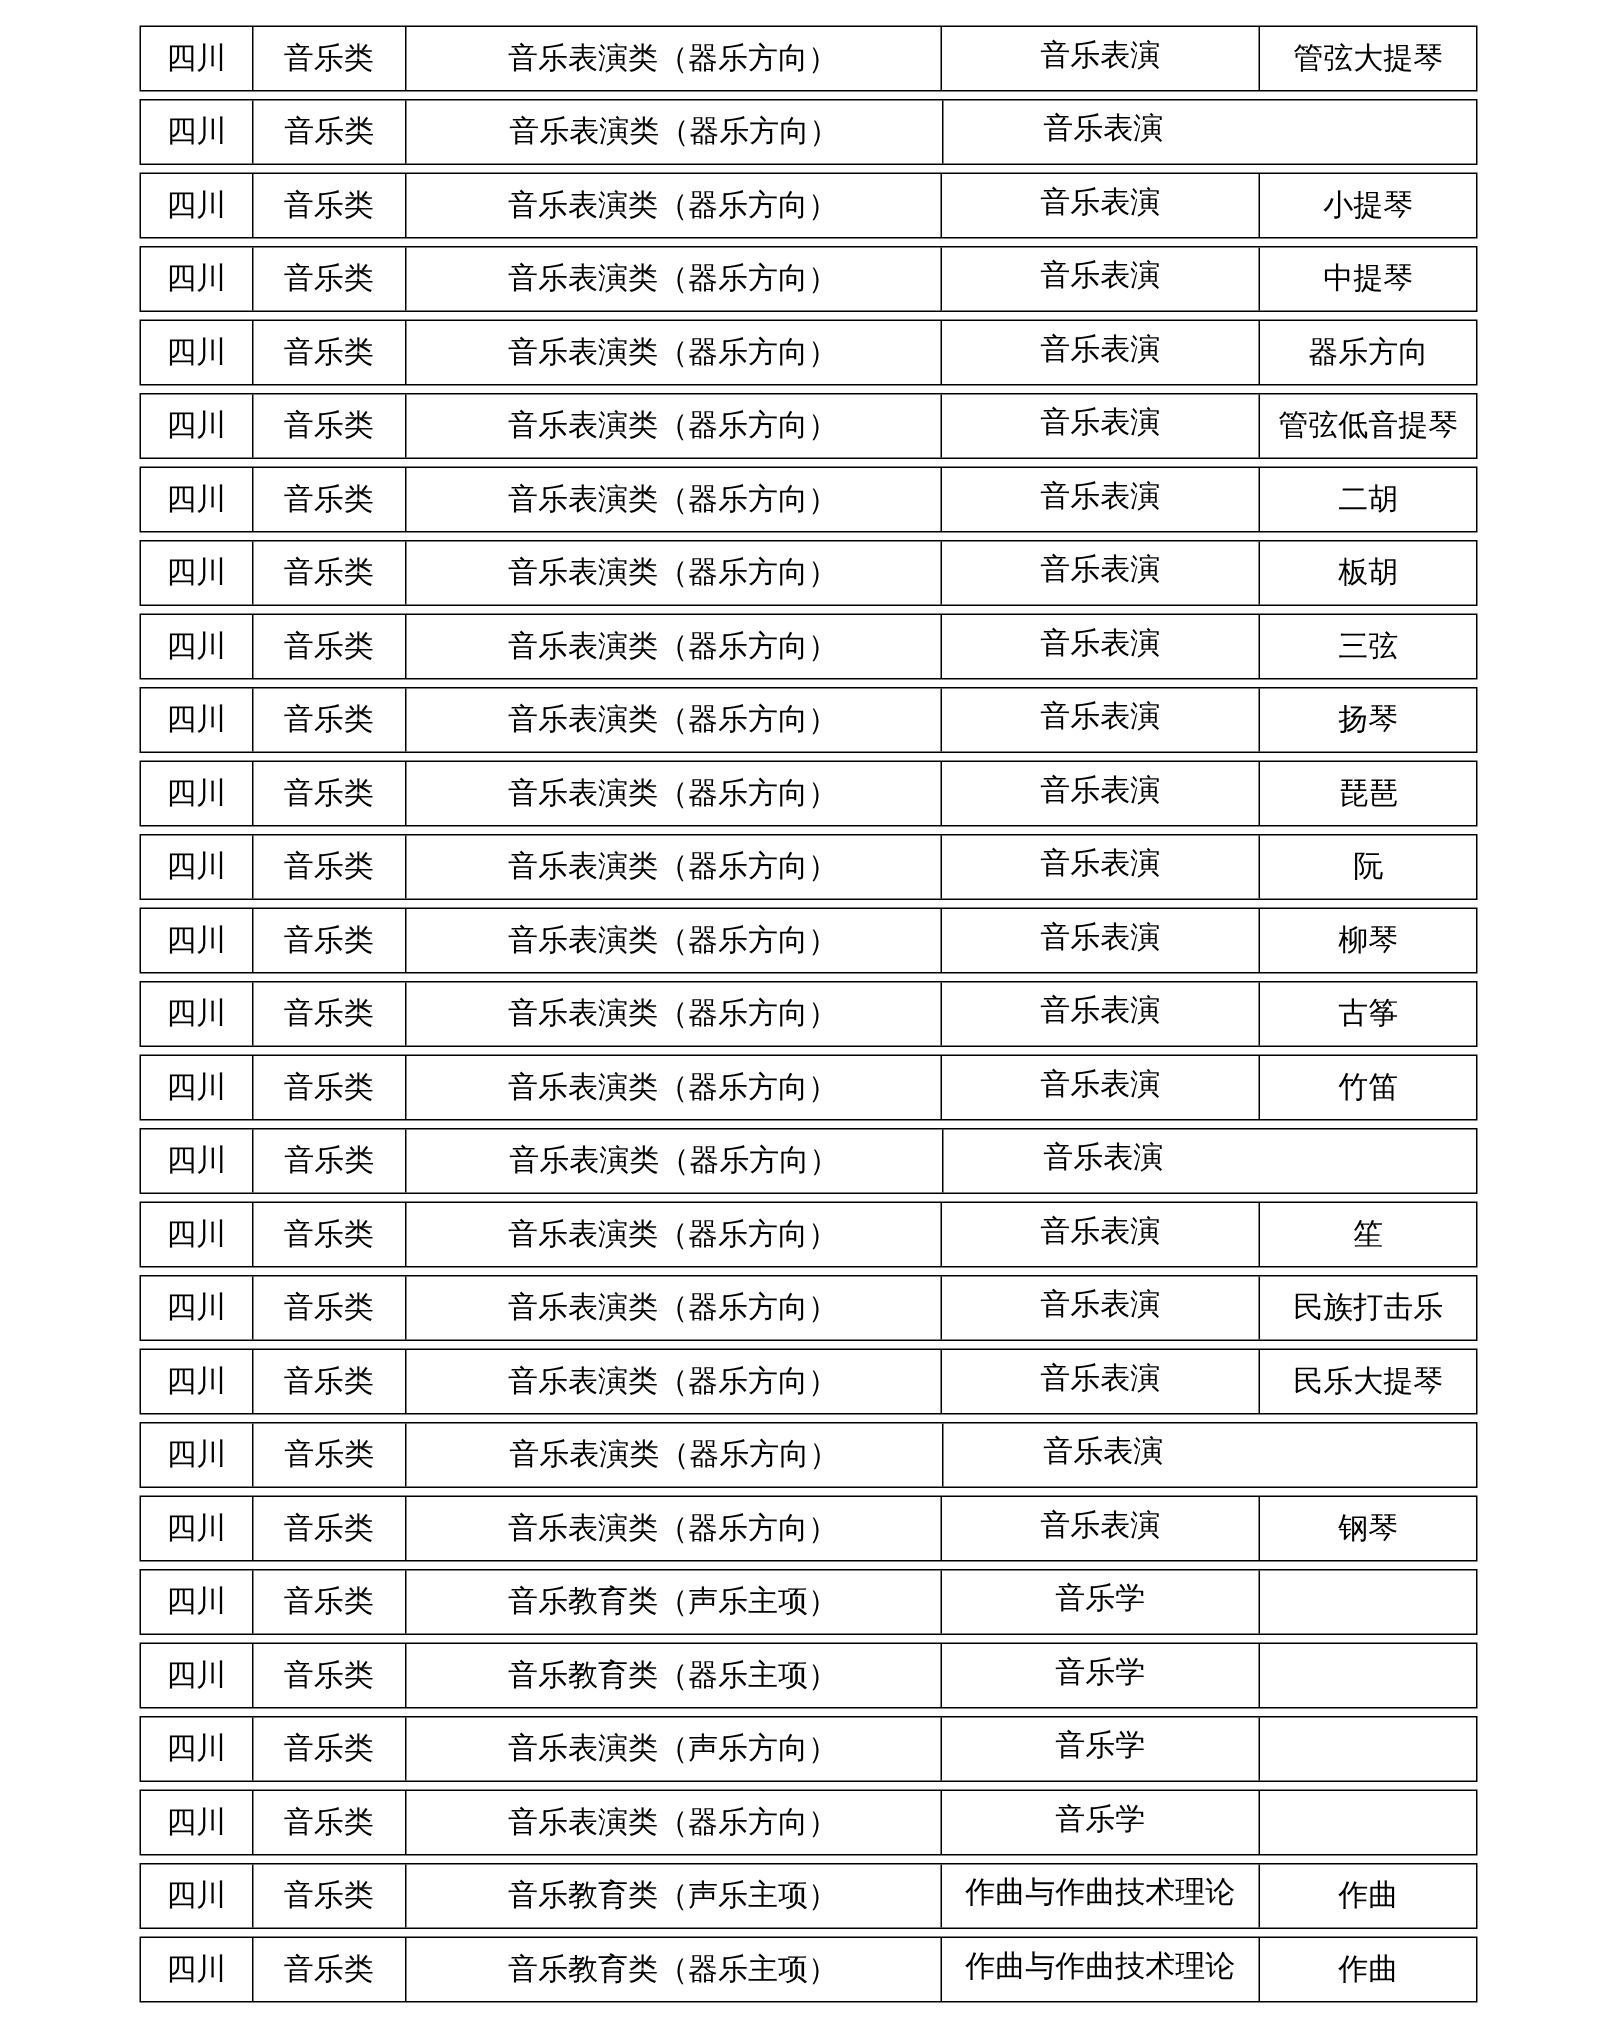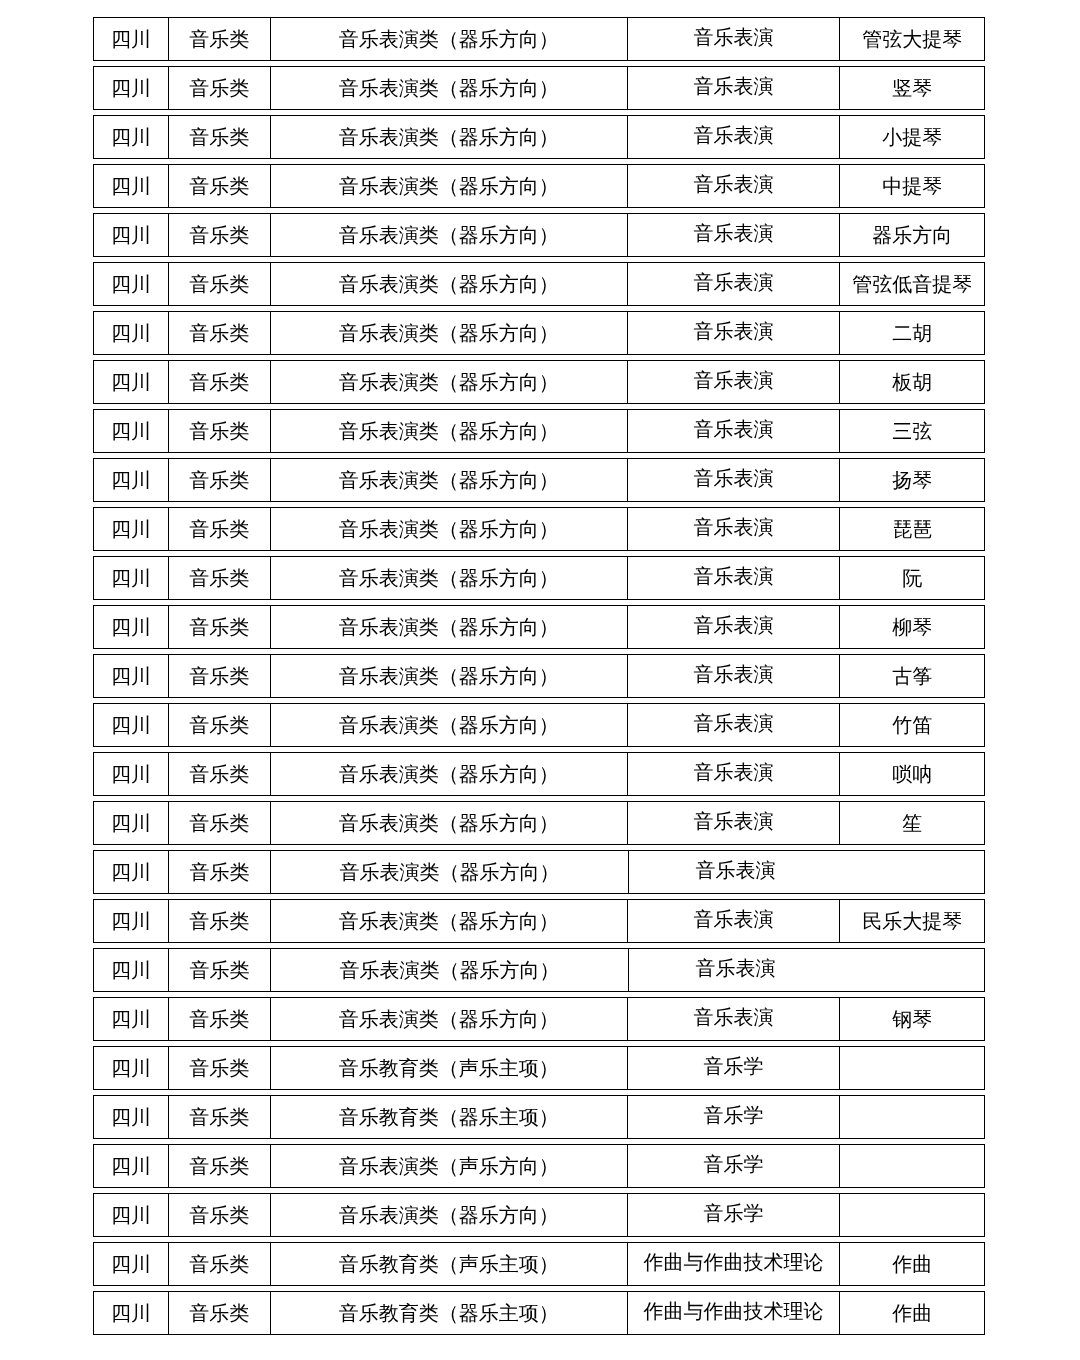--- a/index.html
+++ b/index.html
@@ -52,21 +52,20 @@
       <div class="cell c1">音乐类</div>
       <div class="cell c2">音乐表演类（器乐方向）</div>
       <div class="cell c3">音乐表演</div>
       <div class="cell c4">管弦大提琴</div>
     </div>
     <div class="row">
       <div class="cell c0">四川</div>
       <div class="cell c1">音乐类</div>
       <div class="cell c2">音乐表演类（器乐方向）</div>
       <div class="cell c3">音乐表演</div>
-      <div class="cell c4">竖琴</div>
     </div>
     <div class="row">
       <div class="cell c0">四川</div>
       <div class="cell c1">音乐类</div>
       <div class="cell c2">音乐表演类（器乐方向）</div>
       <div class="cell c3">音乐表演</div>
       <div class="cell c4">小提琴</div>
     </div>
     <div class="row">
       <div class="cell c0">四川</div>
@@ -150,34 +149,34 @@
       <div class="cell c1">音乐类</div>
       <div class="cell c2">音乐表演类（器乐方向）</div>
       <div class="cell c3">音乐表演</div>
       <div class="cell c4">竹笛</div>
     </div>
     <div class="row">
       <div class="cell c0">四川</div>
       <div class="cell c1">音乐类</div>
       <div class="cell c2">音乐表演类（器乐方向）</div>
       <div class="cell c3">音乐表演</div>
-      <div class="cell c4">唢呐</div>
     </div>
     <div class="row">
       <div class="cell c0">四川</div>
       <div class="cell c1">音乐类</div>
       <div class="cell c2">音乐表演类（器乐方向）</div>
       <div class="cell c3">音乐表演</div>
       <div class="cell c4">笙</div>
     </div>
     <div class="row">
       <div class="cell c0">四川</div>
       <div class="cell c1">音乐类</div>
       <div class="cell c2">音乐表演类（器乐方向）</div>
       <div class="cell c3">音乐表演</div>
+      <div class="cell c4">民族打击乐</div>
     </div>
     <div class="row">
       <div class="cell c0">四川</div>
       <div class="cell c1">音乐类</div>
       <div class="cell c2">音乐表演类（器乐方向）</div>
       <div class="cell c3">音乐表演</div>
       <div class="cell c4">民乐大提琴</div>
     </div>
     <div class="row">
       <div class="cell c0">四川</div>

